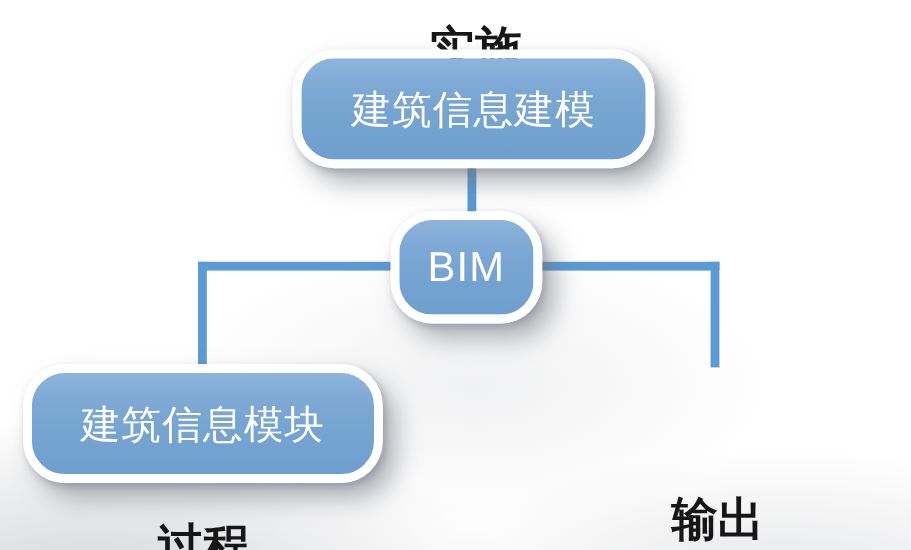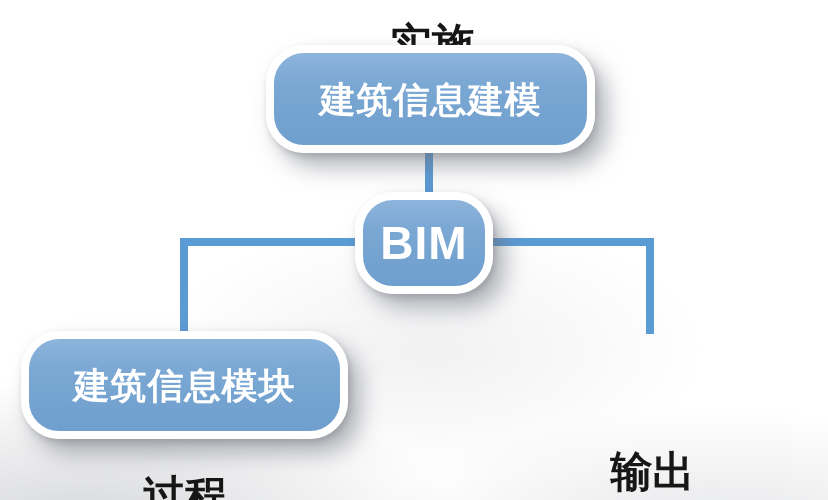--- a/index.html
+++ b/index.html
@@ -22,26 +22,26 @@
     box-sizing:border-box;
     background:linear-gradient(180deg,#8db4dc 0%,#7aa7d3 35%,#6f9fce 100%);
     border:8px solid #ffffff;
     border-radius:38px;
     box-shadow:12px 14px 22px rgba(105,110,120,0.50), 2px 3px 6px rgba(120,125,135,0.35);
     display:flex;
     align-items:center;
     justify-content:center;
     flex-direction:column;
     color:#ffffff;
-    font-weight:bold;
+    font-weight:normal;
     text-align:center;
   }
   .node .line{display:block;line-height:45px;}
   .cn-box{font-size:36px;letter-spacing:1px;}
-  .bim-box{font-size:46px;letter-spacing:1px;}
+  .bim-box{font-size:38px;letter-spacing:1px;}
   .label{
     position:absolute;
     color:#161616;
     font-weight:bold;
     font-size:42px;
     text-align:center;
     white-space:nowrap;
   }
   .connector{
     position:absolute;

